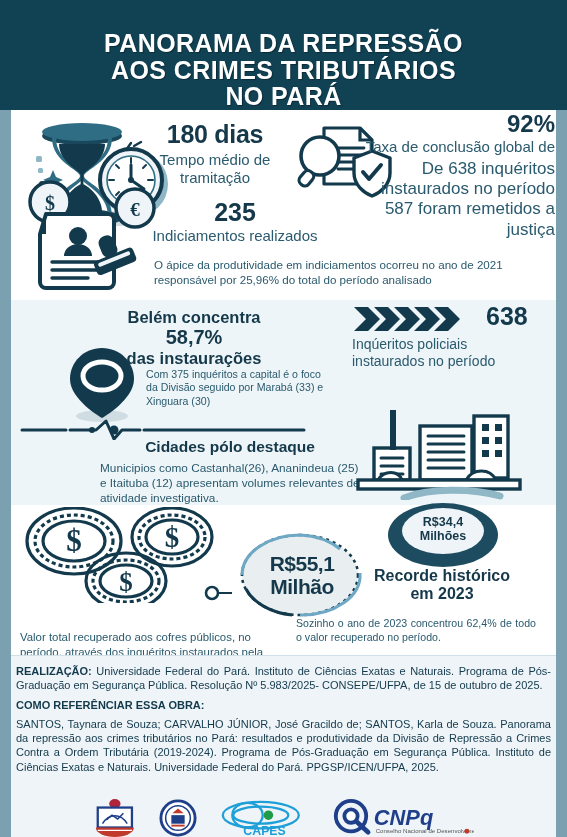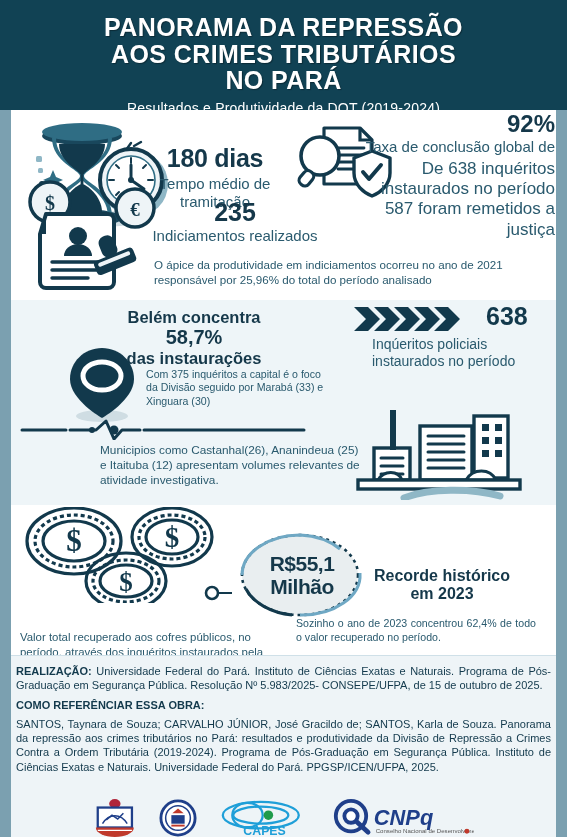--- a/index.html
+++ b/index.html
@@ -18,39 +18,39 @@
   .rail.left{left:0;}
   .rail.right{right:0;}
 
   
   .header{
     background:#114254;color:#ffffff;
     padding:14px 10px 12px 10px;text-align:center;
     height:110px;box-sizing:border-box;
   }
   .header h1{
-    margin:0;font-size:25px;line-height:1.06;font-weight:bold;
+    margin:16px;font-size:25px;line-height:1.06;font-weight:bold;
     letter-spacing:.4px;text-shadow:1px 1px 1px rgba(0,0,0,.35);
   }
   .header .sub{
     margin-top:6px;font-size:14px;font-weight:normal;letter-spacing:.2px;
   }
 
   
   .band{position:relative;box-sizing:border-box;}
   .band-a{background:#ffffff;height:190px;padding:0 14px 0 16px;}
   .band-b{background:#eef5f8;height:205px;padding:0 14px 0 16px;}
   .band-c{background:#ffffff;height:150px;padding:0 14px 0 16px;}
   .band-foot{background:#eef4f7;height:182px;padding:8px 16px 0 16px;border-top:1px solid #cfe0e8;}
 
   .big{font-weight:bold;color:#12394c;}
 
   
   .a-hour{position:absolute;left:22px;top:12px;width:150px;height:108px;}
-  .a-180{position:absolute;left:140px;top:10px;width:150px;text-align:center;margin-top:24px;}
+  .a-180{position:absolute;left:140px;top:10px;width:150px;text-align:center;}
   .a-180 .num{font-size:25px;font-weight:bold;letter-spacing:-.3px;}
   .a-180 .cap{font-size:15px;line-height:1.18;color:#2a5a6e;margin-top:2px;}
 
   .a-doc{position:absolute;left:26px;top:98px;width:130px;height:85px;}
   .a-235{position:absolute;left:150px;top:88px;width:170px;}
   .a-235 .num{font-size:25px;font-weight:bold;text-align:center;}
   .a-235 .cap{font-size:15px;line-height:1.15;color:#2a5a6e;text-align:center;}
 
   .a-mag{position:absolute;left:292px;top:12px;width:100px;height:80px;}
   .a-92{position:absolute;left:360px;top:0;width:195px;text-align:right;}
@@ -65,21 +65,21 @@
   .b-title{position:absolute;left:66px;top:8px;width:256px;text-align:center;
            font-size:16.5px;font-weight:bold;line-height:1.12;}
   .b-title .pct{font-size:20px;}
   .b-pin{position:absolute;left:62px;top:46px;width:80px;height:78px;}
   .b-sub{position:absolute;left:146px;top:68px;width:182px;
          font-size:10.6px;line-height:1.26;color:#2a5a6e;}
 
   .b-chev{position:absolute;left:352px;top:6px;width:118px;height:26px;}
   .b-638{position:absolute;left:486px;top:2px;font-size:25px;font-weight:bold;}
   .b-638cap{position:absolute;left:352px;top:36px;width:180px;
-            font-size:14px;line-height:1.2;color:#2a5a6e;margin-left:20px;}
+            font-size:14px;line-height:1.2;color:#2a5a6e;}
 
   .b-pulse{position:absolute;left:18px;top:118px;width:300px;height:22px;}
   .b-city{position:absolute;left:100px;top:138px;width:260px;}
   .b-city .h{font-size:15.5px;font-weight:bold;text-align:center;}
   .b-city .p{font-size:11.8px;line-height:1.26;color:#2a5a6e;margin-top:5px;}
   .b-build{position:absolute;left:348px;top:108px;width:178px;height:92px;}
 
   
   .c-coins{position:absolute;left:12px;top:2px;width:228px;height:96px;}
   .c-note{position:absolute;left:20px;top:90px;width:250px;
@@ -243,20 +243,21 @@
     <div class="b-638 big">638</div>
     <div class="b-638cap">Inqúeritos policiais instaurados no período</div>
 
     <svg class="b-pulse" viewBox="0 0 300 22">
       <path d="M4 12 h44 M52 12 h26 l10 -9 8 18 8 -9 h18 M126 12 h160" fill="none" stroke="#12394c" stroke-width="3" stroke-linecap="round" stroke-linejoin="round"></path>
       <circle cx="96" cy="12" r="4.5" fill="#12394c"></circle>
       <circle cx="74" cy="12" r="3" fill="#12394c"></circle>
     </svg>
 
     <div class="b-city">
+      <div class="h">Cidades pólo destaque</div>
       <div class="p">Municipios como Castanhal(26), Ananindeua (25) e Itaituba (12) apresentam volumes relevantes de atividade investigativa.</div>
     </div>
 
     <svg class="b-build" viewBox="0 0 178 92">
       <rect x="126" y="8" width="34" height="62" fill="#ffffff" stroke="#12394c" stroke-width="3.4"></rect>
       <g fill="#12394c">
         <rect x="134" y="16" width="7" height="7"></rect>
           <rect x="147" y="16" width="7" height="7"></rect>
         <rect x="134" y="29" width="7" height="7"></rect>
           <rect x="147" y="29" width="7" height="7"></rect>
@@ -315,20 +316,30 @@
         <path d="M10 48 a58 40 0 0 1 58 -40 a58 40 0 0 1 40 14" fill="none" stroke="#6fa8c4" stroke-width="3"></path>
         <path d="M128 46 a58 40 0 0 1 -60 42" fill="none" stroke="#6fa8c4" stroke-width="3"></path>
         <path d="M14 62 a58 40 0 0 0 46 26" fill="none" stroke="#12394c" stroke-width="3"></path>
       </svg>
       <div class="txt">
         <span>R$55,1</span>
         <span>Milhão</span>
       </div>
     </div>
 
+    <div class="c-ring">
+      <svg viewBox="0 0 118 72" style="position:absolute;left:0;top:0;width:118px;height:72px;">
+        <ellipse cx="59" cy="34" rx="55" ry="32" fill="#1d4c60"></ellipse>
+        <ellipse cx="59" cy="30" rx="41" ry="23" fill="#eef4f7"></ellipse>
+      </svg>
+      <div class="txt">
+        <span>R$34,4</span><br>
+        <span>Milhões</span>
+      </div>
+    </div>
 
     <div class="c-rec">Recorde histórico em 2023</div>
     <div class="c-recsub">Sozinho o ano de 2023 concentrou 62,4% de todo o valor recuperado no período.</div>
   </div>
 
   <div class="band band-foot foot">
     <p>
       <b>REALIZAÇÃO:</b><span> Universidade Federal do Pará. Instituto de Ciências Exatas e Naturais. Programa de Pós-Graduação em Segurança Pública. Resolução Nº 5.983/2025- CONSEPE/UFPA, de 15 de outubro de 2025.</span>
     </p>
     <p>

